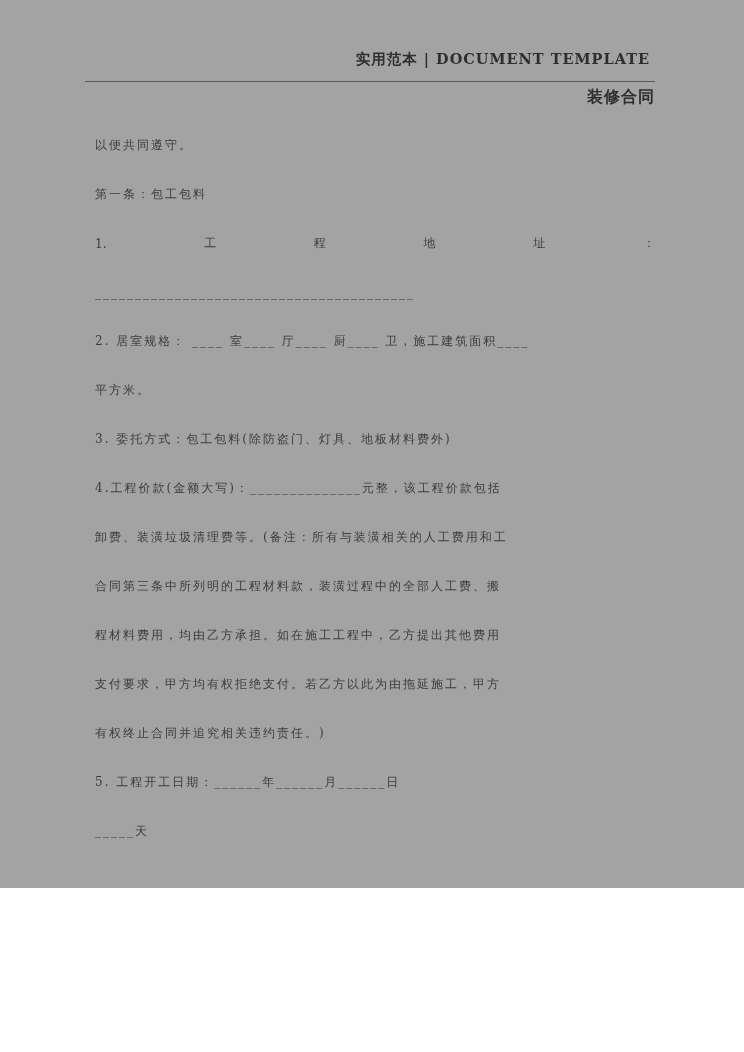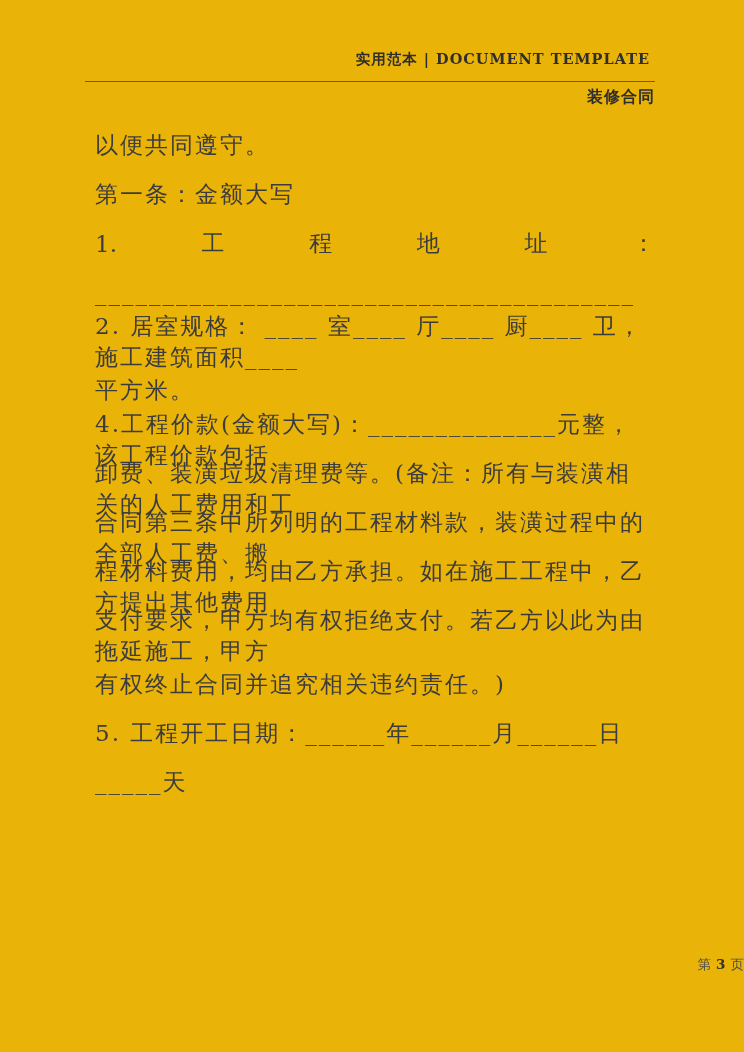--- a/index.html
+++ b/index.html
@@ -3,22 +3,22 @@
 <meta charset="utf-8">
 <style>
   html, body {
     margin: 0;
     padding: 0;
     background: #ffffff;
   }
   .page {
     position: relative;
     width: 744px;
-    height: 1052px;
-    background: #eab308;
+    height: 888px;
+    background: #a3a3a3;
     overflow: hidden;
     font-family: "DejaVu Serif", "Liberation Serif", serif;
     color: #3c3c3c;
   }
   
   .header-brand {
     position: absolute;
     top: 50px;
     right: 94px;
     font-size: 14.5px;
@@ -48,21 +48,21 @@
   .doc-body {
     position: absolute;
     top: 121px;
     left: 95px;
     width: 560px;
   }
   .doc-line {
     height: 49px;
     display: flex;
     align-items: center;
-    font-size: 23px;
+    font-size: 12px;
     letter-spacing: 2px;
     white-space: pre-wrap;
     color: #3c3c3c;
   }
   .doc-line.justified {
     justify-content: space-between;
   }
   .doc-line.justified span {
     letter-spacing: 0;
   }
@@ -90,37 +90,38 @@
   <div class="header-brand">实用范本 | DOCUMENT TEMPLATE</div>
 
   <div class="header-rule"></div>
 
   <div class="header-title">装修合同</div>
 
   <div class="doc-body">
 
     <div class="doc-line">以便共同遵守。</div>
 
-    <div class="doc-line">第一条：金额大写</div>
+    <div class="doc-line">第一条：包工包料</div>
 
     <div class="doc-line justified">
       <span>1.</span>
       <span>工</span>
       <span>程</span>
       <span>地</span>
       <span>址</span>
       <span>：</span>
     </div>
 
     <div class="doc-line">________________________________________</div>
 
     <div class="doc-line">2. 居室规格： ____ 室____ 厅____ 厨____ 卫，施工建筑面积____</div>
 
     <div class="doc-line">平方米。</div>
 
+    <div class="doc-line">3. 委托方式：包工包料(除防盗门、灯具、地板材料费外)</div>
 
     <div class="doc-line">4.工程价款(金额大写)：______________元整，该工程价款包括</div>
 
     <div class="doc-line">卸费、装潢垃圾清理费等。(备注：所有与装潢相关的人工费用和工</div>
 
     <div class="doc-line">合同第三条中所列明的工程材料款，装潢过程中的全部人工费、搬</div>
 
     <div class="doc-line">程材料费用，均由乙方承担。如在施工工程中，乙方提出其他费用</div>
 
     <div class="doc-line">支付要求，甲方均有权拒绝支付。若乙方以此为由拖延施工，甲方</div>

